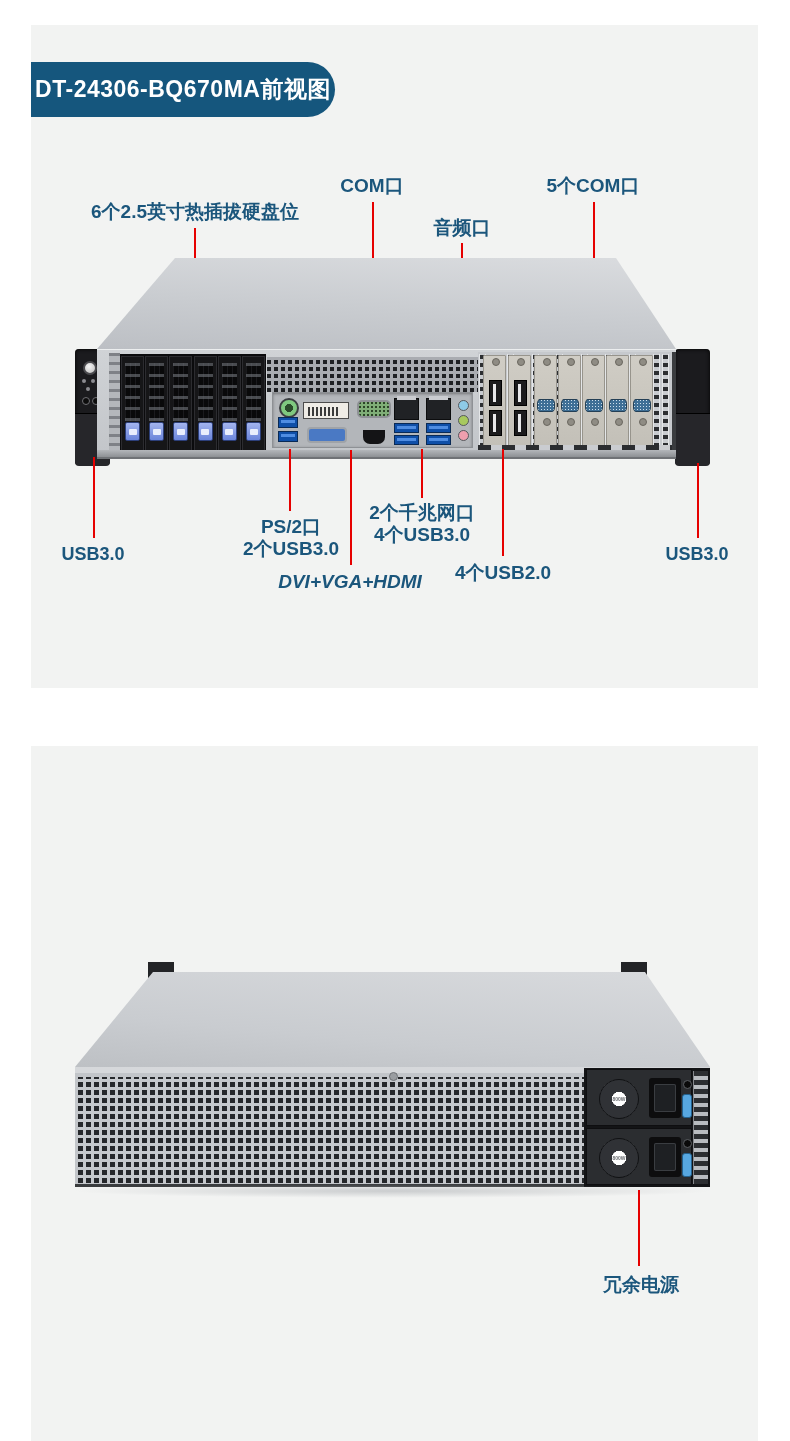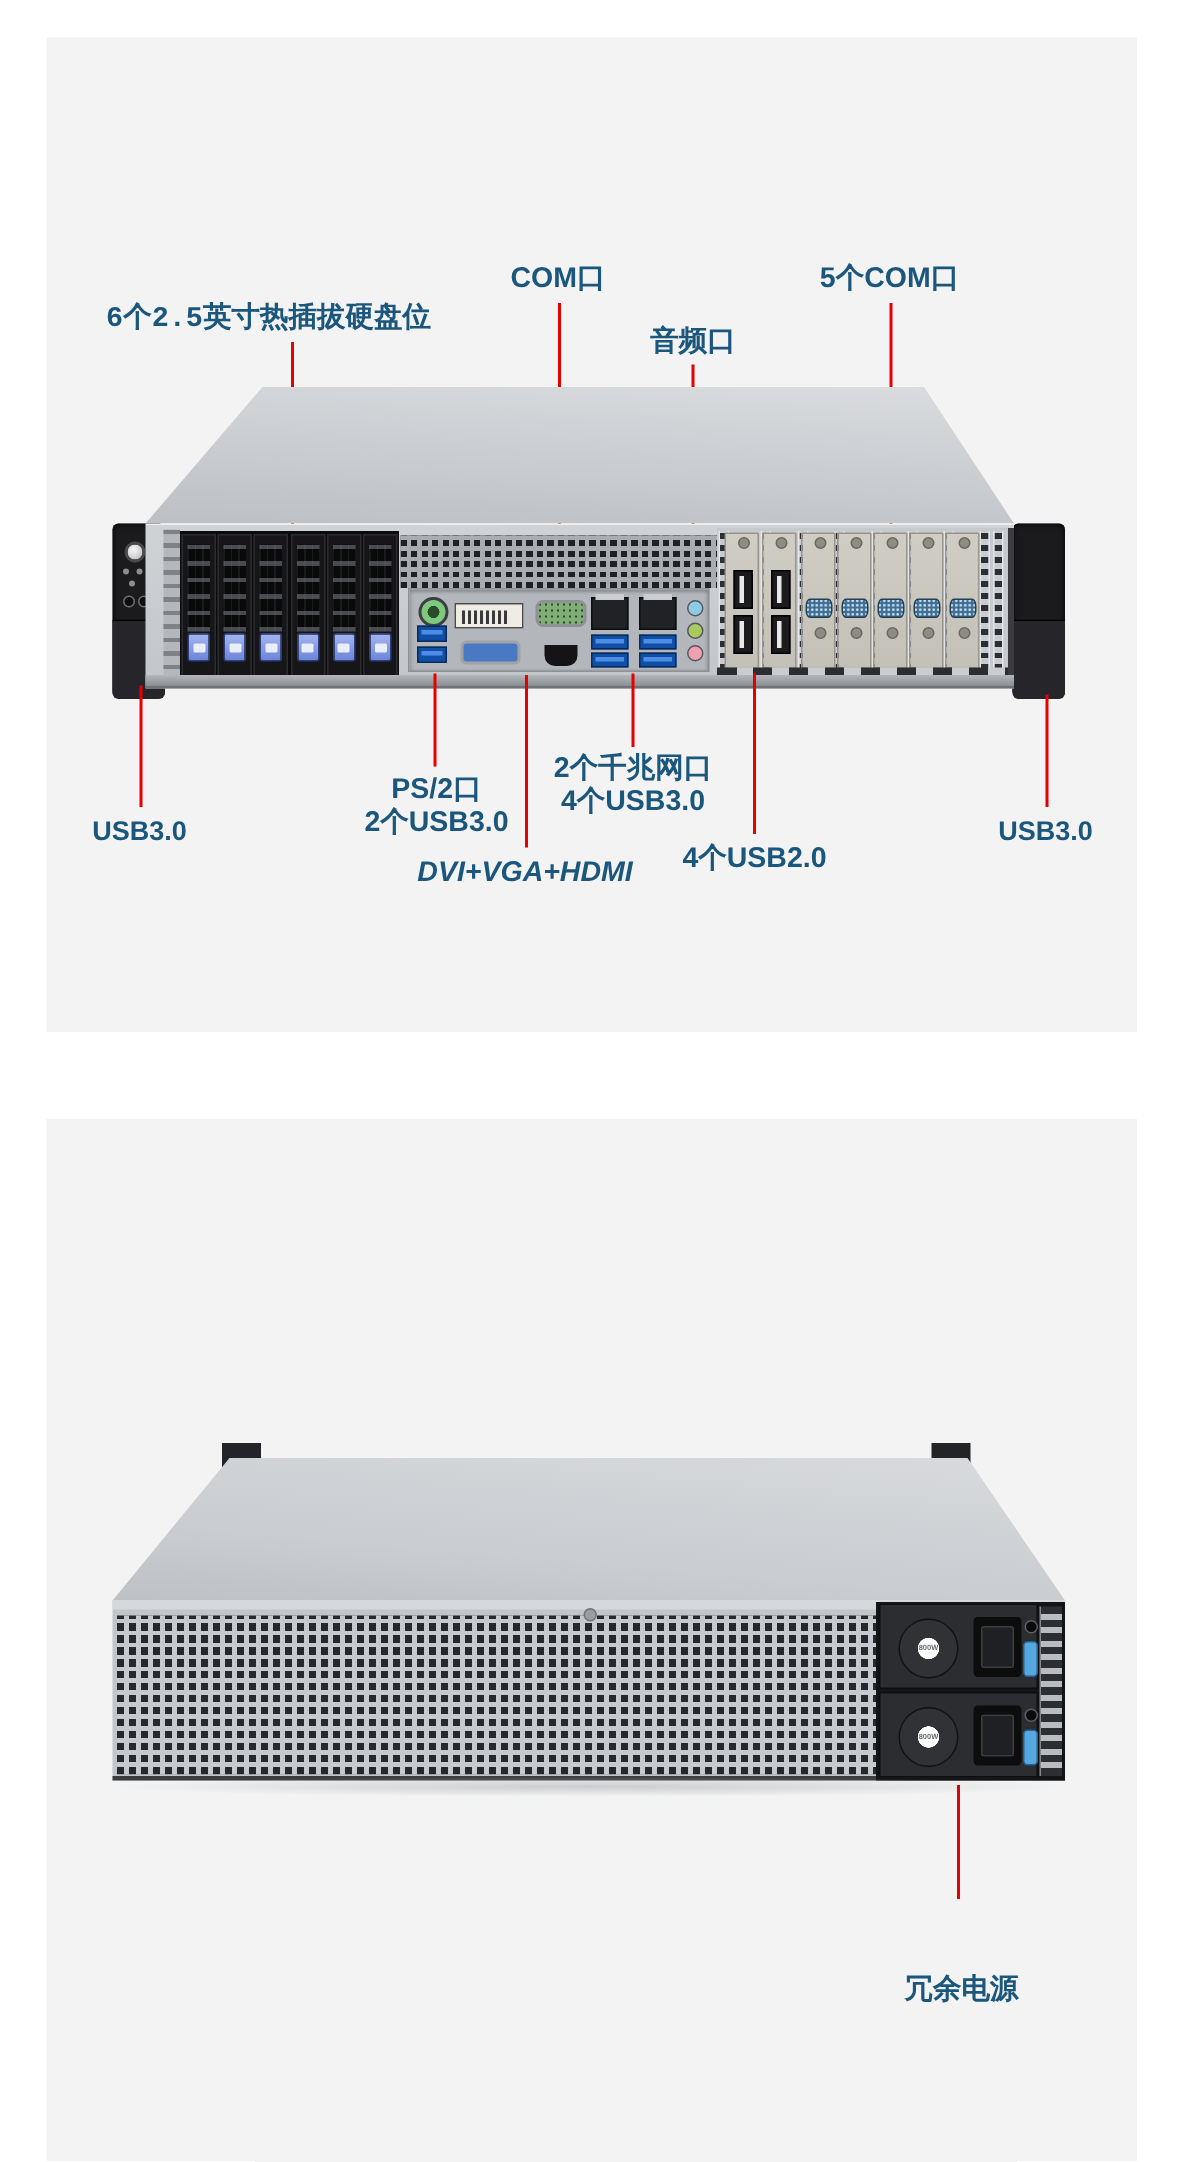--- a/index.html
+++ b/index.html
@@ -118,22 +118,25 @@
        border-left:1px solid #87898d;}
   .r-shadow{left:40px;top:438px;width:643px;height:14px;background:radial-gradient(ellipse at center,
        rgba(170,173,177,.55),rgba(242,243,242,0) 70%);}
 </style>
 </head>
 <body>
 
 <div class="page">
 
   <section class="card card-front">
-
-    <div class="lbl" style="left:148px;top:176px;font-family:Liberation Mono, monospace;">6个2.5英寸热插拔硬盘位</div>
+    <div class="banner banner-front">
+      <span>DT-24306-BQ670MA前视图</span>
+    </div>
+
+    <div class="lbl" style="left:164px;top:176px;">6个2.5英寸热插拔硬盘位</div>
     <div class="lbl" style="left:341px;top:150px;">COM口</div>
     <div class="lbl" style="left:431px;top:192px;">音频口</div>
     <div class="lbl" style="left:562px;top:150px;">5个COM口</div>
 
     <div class="leader" style="left:163px;top:203px;height:172px;"></div>
     <div class="leader" style="left:341px;top:177px;height:205px;"></div>
     <div class="leader" style="left:430px;top:218px;height:160px;"></div>
     <div class="leader" style="left:562px;top:177px;height:206px;"></div>
 
     <div class="figure">
@@ -301,15 +304,15 @@
             <div class="inlet" style="top: 8px;"></div>
             <div class="psu-btn" style="top: 10px;"></div>
             <div class="clip" style="top: 24px; background: rgb(87, 167, 224);"></div>
           </div>
         </div>
       <div class="abs r-psuvent"></div>
       <div class="abs r-shadow"></div>
     </div>
 
     <div class="leader" style="left:607px;top:444px;height:76px;"></div>
-    <div class="lbl" style="left:610px;top:528px;margin-top:42px;">冗余电源</div>
+    <div class="lbl" style="left:610px;top:528px;">冗余电源</div>
   </section>
 </div>
 
 </body></html>

